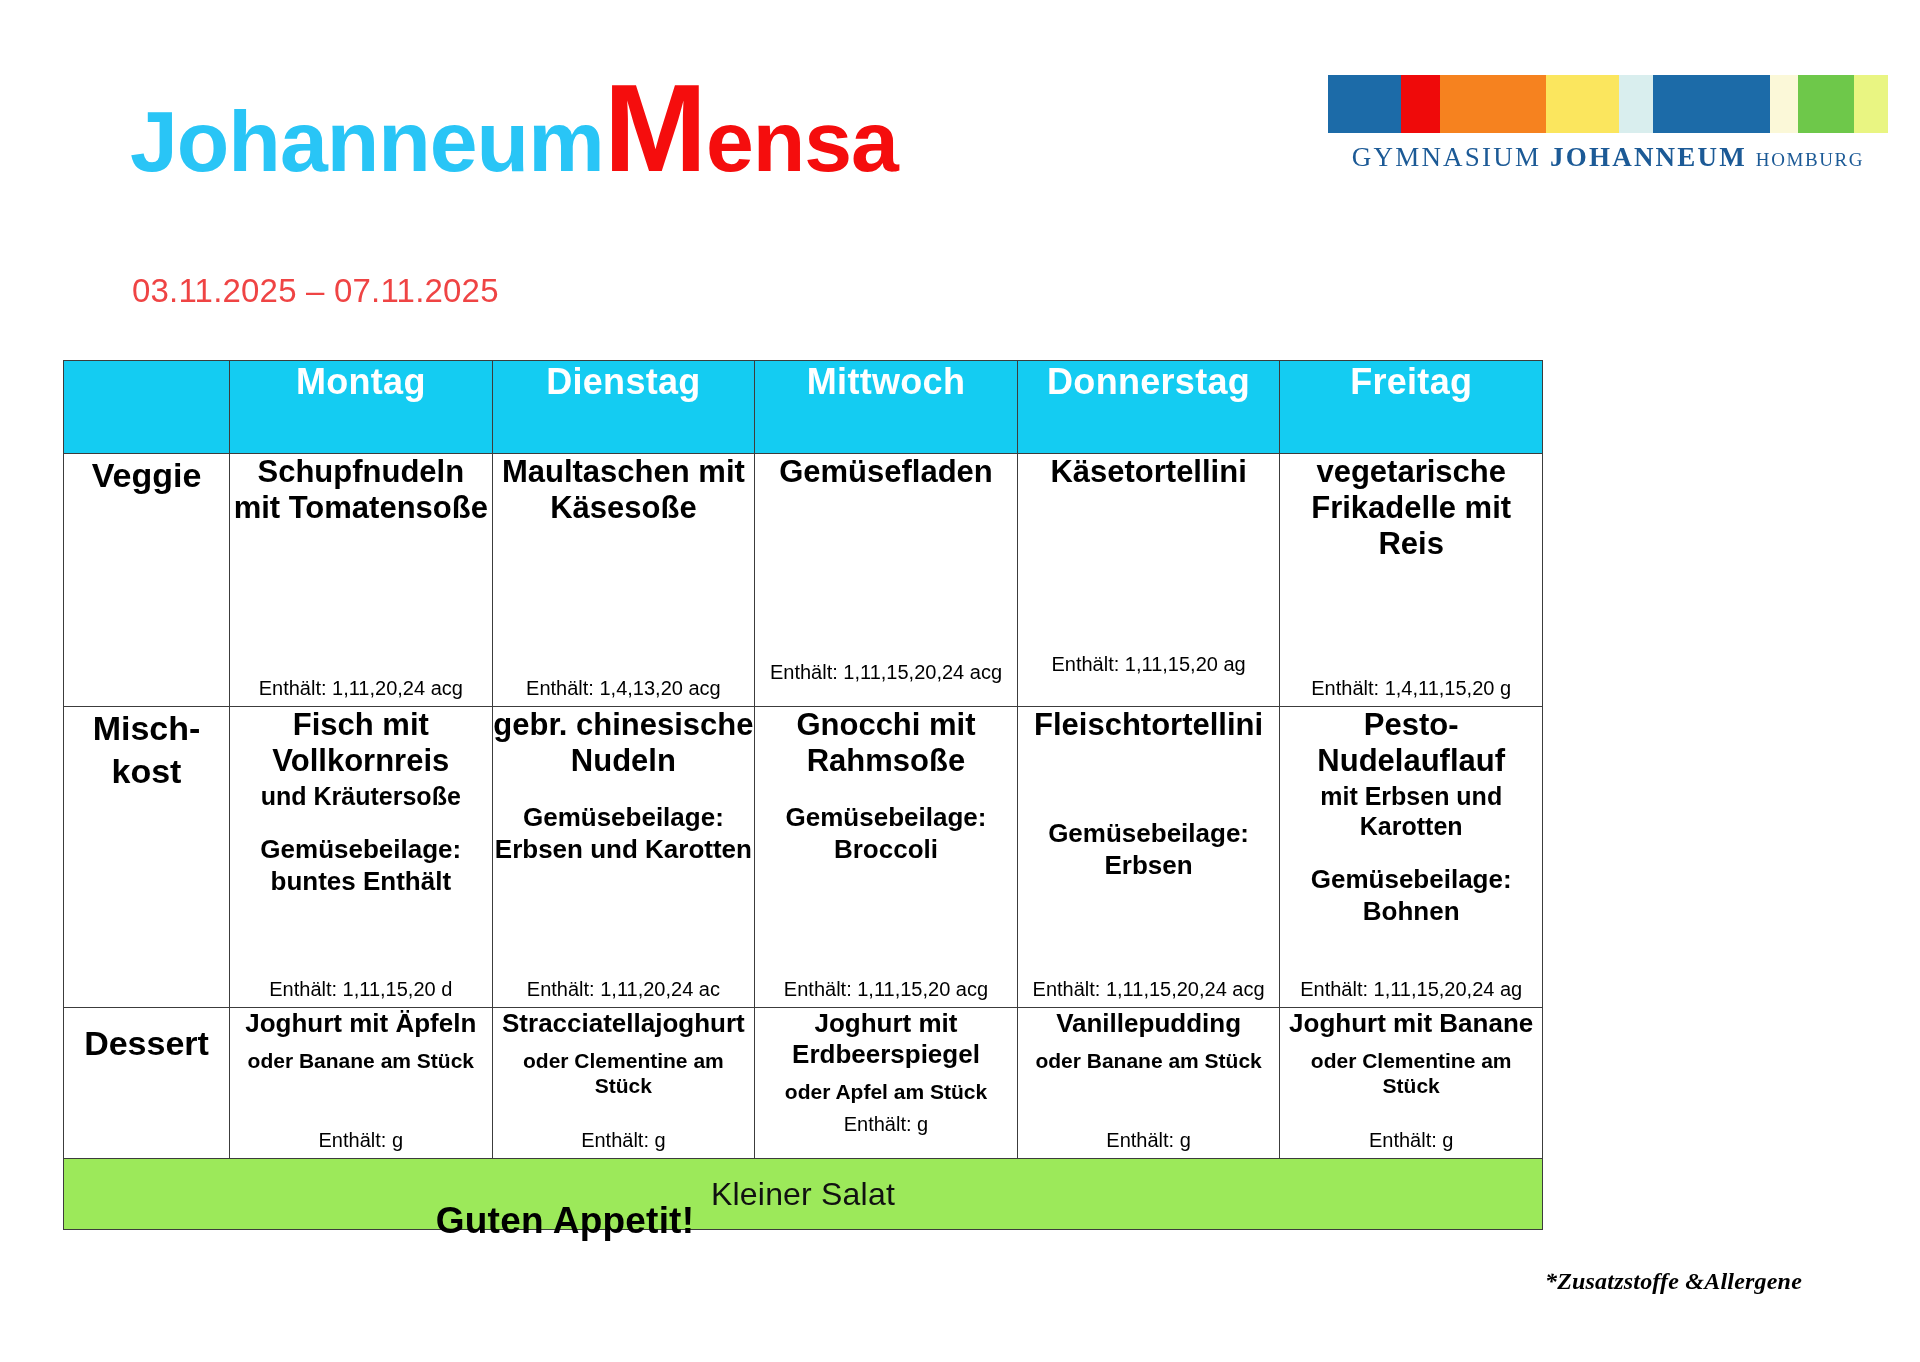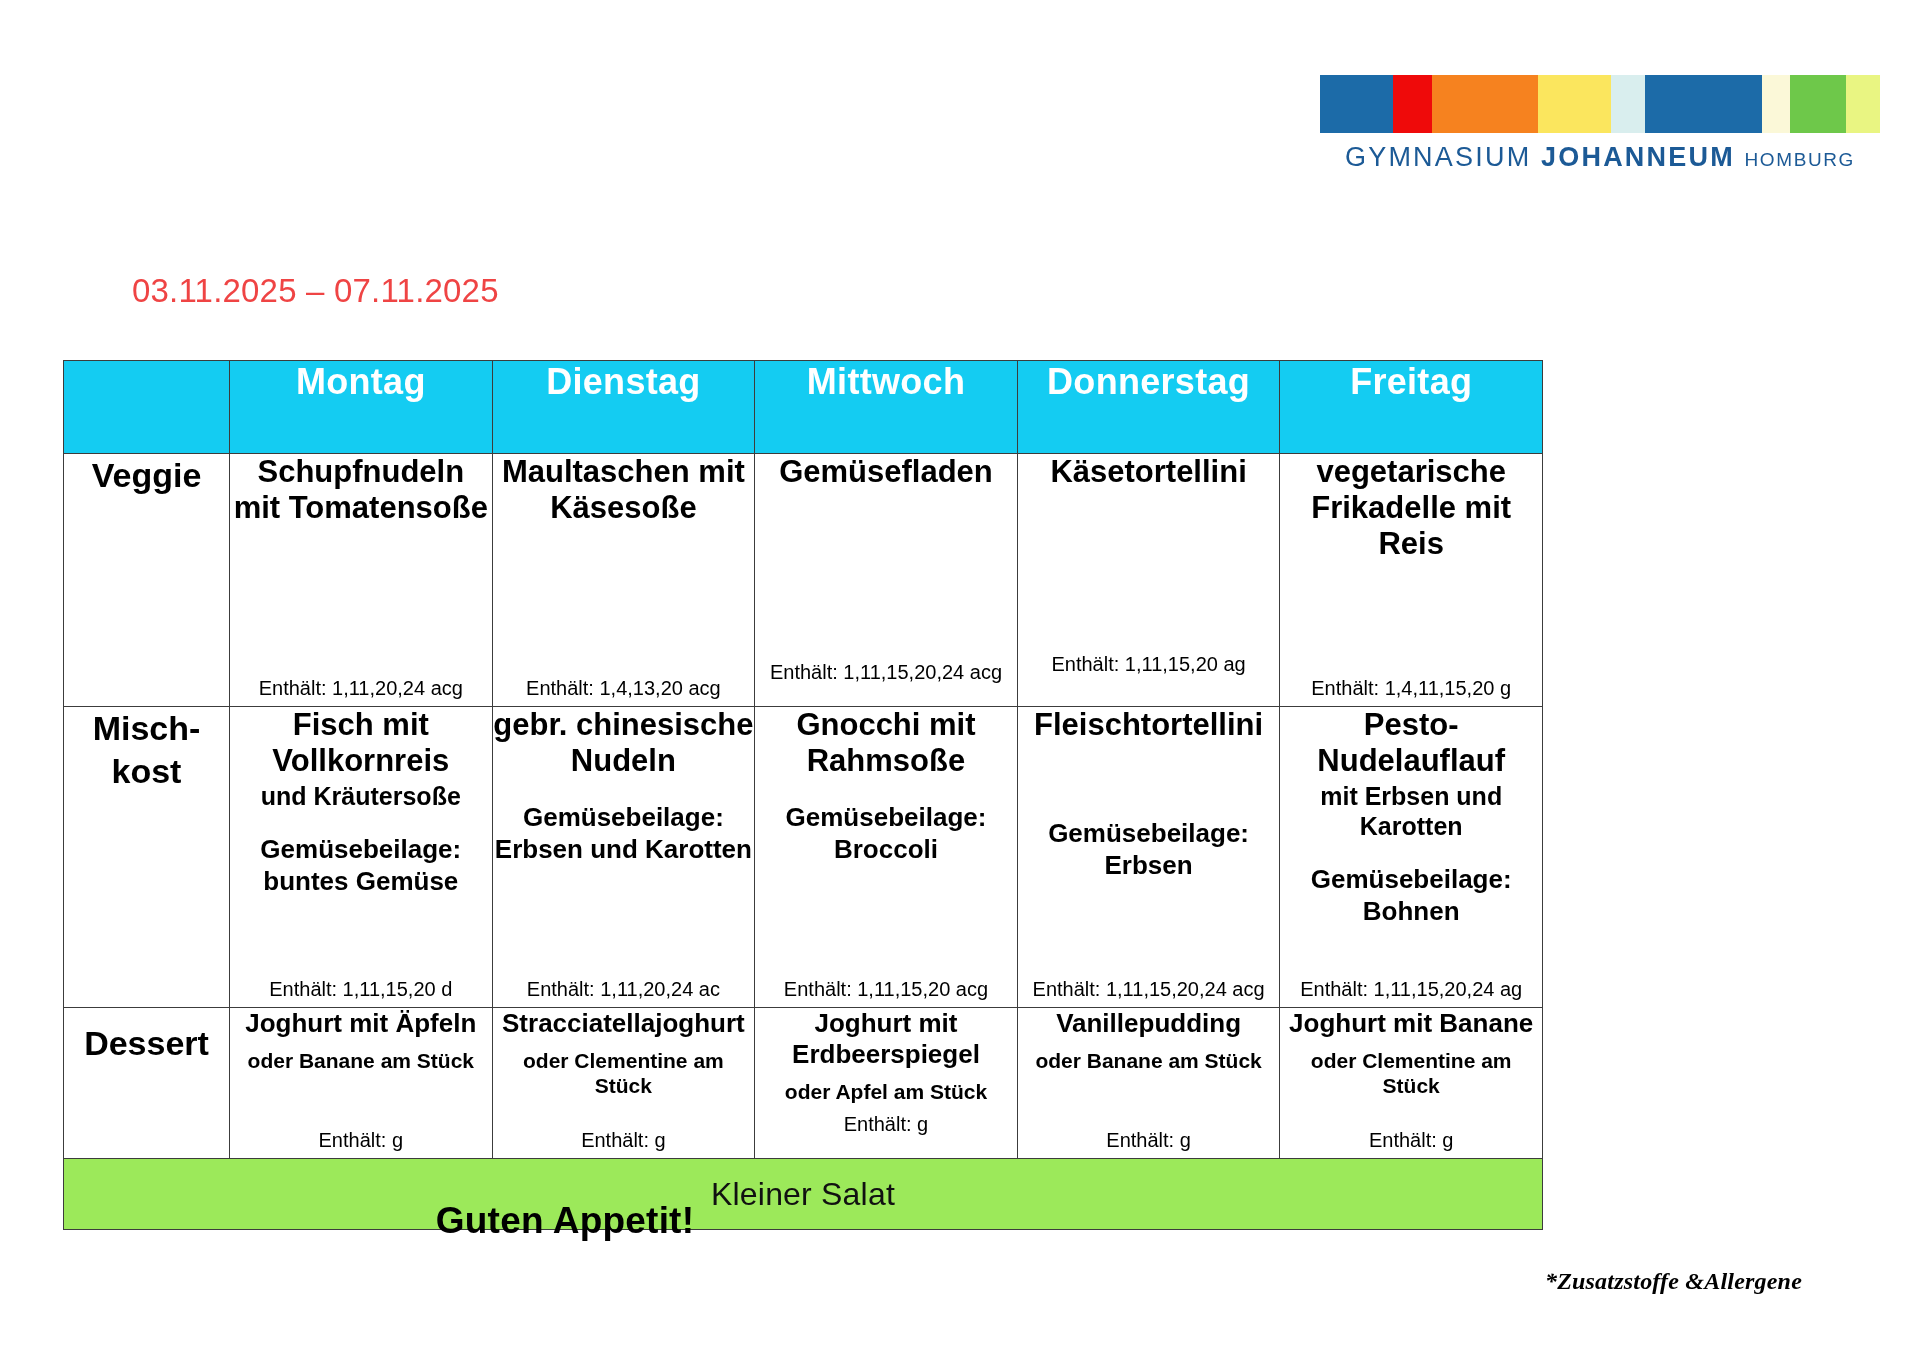--- a/index.html
+++ b/index.html
@@ -42,23 +42,24 @@
     top: 272px;
     font-size: 33px;
     font-weight: 400;
     color: #ef4444;
     letter-spacing: 0.2px;
   }
 
   
   .logo {
     position: absolute;
-    right: 40px;
+    right: 32px;
     top: 75px;
     width: 560px;
+    font-family: Liberation Serif, serif;
   }
   .logo-bars {
     display: flex;
     height: 58px;
     width: 100%;
   }
   .logo-bars span { display: block; height: 100%; }
   .logo-text {
     margin-top: 9px;
     text-align: center;
@@ -193,20 +194,23 @@
     font-weight: 700;
     font-size: 24px;
     letter-spacing: 0.2px;
   }
 </style>
 </head>
 <body>
 
 <div class="header">
 
+  <div class="brand-title">
+    <span class="brand-johanneum" style="color: rgb(41, 197, 246);">Johanneum</span><span class="brand-mensa" style="color: rgb(245, 13, 13);"><span class="cap">M</span><span>ensa</span></span>
+  </div>
 
   <div class="date-range">03.11.2025 – 07.11.2025</div>
 
   <div class="logo">
     <div class="logo-bars" id="logo-bars">
         <span style="background: rgb(28, 107, 168); width: 13%;"></span>
         <span style="background: rgb(239, 10, 10); width: 7%;"></span>
         <span style="background: rgb(246, 130, 31); width: 19%;"></span>
         <span style="background: rgb(251, 230, 94); width: 13%;"></span>
         <span style="background: rgb(217, 238, 238); width: 6%;"></span>
@@ -277,21 +281,21 @@
       <td class="row-label">
         <span>Misch-</span><br>
         <span>kost</span>
       </td>
 
       <td class="cell cell-misch">
         <div class="dish">Fisch mit Vollkornreis</div>
         <div class="dish-sub">und Kräutersoße</div>
         <div class="side-block">
           <div>Gemüsebeilage:</div>
-          <div>buntes Gemüse</div>
+          <div>buntes Enthält</div>
         </div>
         <div class="allergens">Enthält: 1,11,15,20 d</div>
       </td>
 
       <td class="cell cell-misch">
         <div class="dish">gebr. chinesische Nudeln</div>
         <div class="side-block">
           <div>Gemüsebeilage:</div>
           <div>Erbsen und Karotten</div>
         </div>

